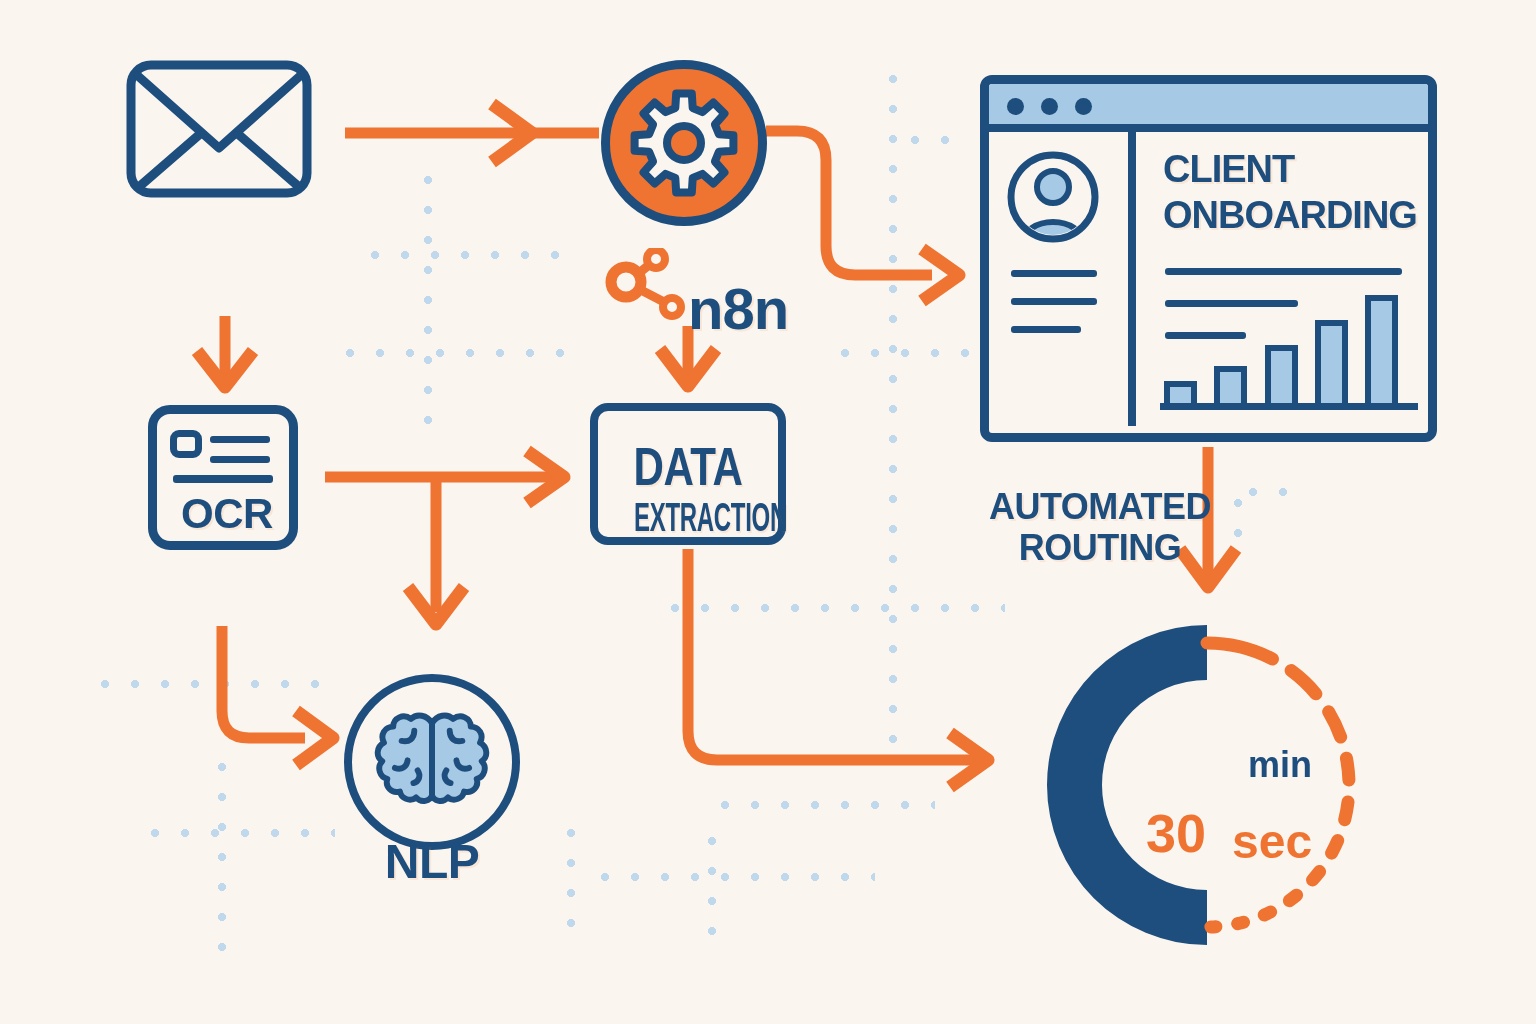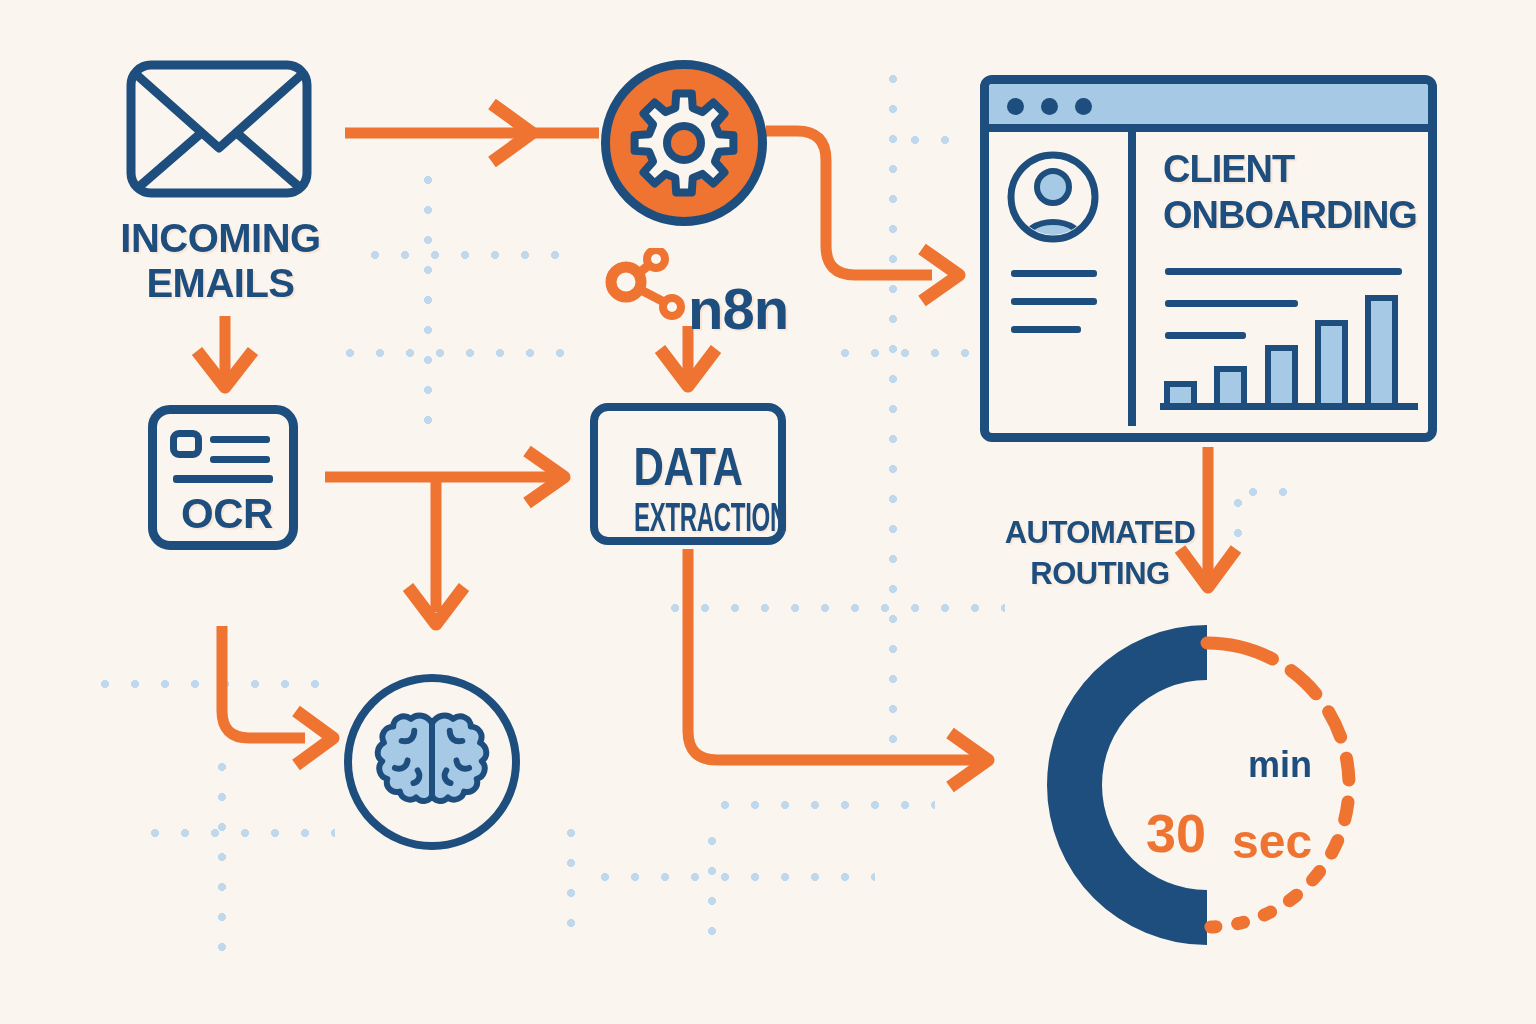--- a/index.html
+++ b/index.html
@@ -91,24 +91,20 @@
   </svg>
 
   <div class="abs envelope-wrap">
     <svg width="186" height="138" viewBox="0 0 186 138" fill="none" stroke="#1E4E7D" stroke-width="9" stroke-linejoin="round" stroke-linecap="round">
       <rect x="5" y="5" width="176" height="128" rx="20"></rect>
       <path d="M12,16 L93,88 L174,16"></path>
       <path d="M14,126 L74,74"></path>
       <path d="M172,126 L112,74"></path>
     </svg>
   </div>
-  <div class="abs lbl" style="left:98px;top:216px;width:245px;font-size:40px;line-height:45px;">
-    <div>INCOMING</div>
-    <div>EMAILS</div>
-  </div>
 
   <div class="abs circle-node gear-circle">
     <span>
       <svg width="110" height="110" viewBox="-55 -55 110 110">
         <path fill="#FAF5EE" stroke="#1E4E7D" stroke-width="8" stroke-linejoin="round" d="M34.9,-8.7 L49.4,-7.8 L49.4,7.8 L34.9,8.7 L30.9,18.5 L40.5,29.4 L29.4,40.5 L18.5,30.9 L8.7,34.9 L7.8,49.4 L-7.8,49.4 L-8.7,34.9 L-18.5,30.9 L-29.4,40.5 L-40.5,29.4 L-30.9,18.5 L-34.9,8.7 L-49.4,7.8 L-49.4,-7.8 L-34.9,-8.7 L-30.9,-18.5 L-40.5,-29.4 L-29.4,-40.5 L-18.5,-30.9 L-8.7,-34.9 L-7.8,-49.4 L7.8,-49.4 L8.7,-34.9 L18.5,-30.9 L29.4,-40.5 L40.5,-29.4 L30.9,-18.5 Z"></path>
         <circle cx="0" cy="0" r="17" fill="#EF7331" stroke="#1E4E7D" stroke-width="8"></circle>
       </svg>
     </span>
   </div>
   <span class="abs" style="left:602px;top:248px;">
@@ -143,20 +139,21 @@
           <path d="M26,77 C34,80 40,76 41,68"></path>
           <path d="M48,95 C55,93 57,86 53,80"></path>
           <path d="M106,45 C97,47 91,42 91,33"></path>
           <path d="M114,77 C106,80 100,76 99,68"></path>
           <path d="M92,95 C85,93 83,86 87,80"></path>
           <path d="M70,22 L70,110"></path>
         </g>
       </svg>
     </span>
   </div>
+  <div class="abs lbl" style="left:372px;top:834px;width:120px;font-size:48px;">NLP</div>
 
   <div class="abs data-box">
     <div class="abs lbl" style="left:0;top:24px;width:180px;font-size:54px;transform:scaleX(0.78);">DATA</div>
     <div class="abs lbl" style="left:0;top:84px;width:180px;font-size:40px;transform:scaleX(0.60);">EXTRACTION</div>
   </div>
 
   <div class="abs window">
     <div class="abs titlebar">
       <div class="abs tdot" style="left:18px;"></div>
       <div class="abs tdot" style="left:52px;"></div>
@@ -191,21 +188,21 @@
     <div class="abs bline" style="left:176px;top:248px;width:81px;height:7px;"></div>
     <div class="abs chart">
         <div class="bar" style="height: 22px;"></div>
         <div class="bar" style="height: 37px;"></div>
         <div class="bar" style="height: 58px;"></div>
         <div class="bar" style="height: 83px;"></div>
         <div class="bar" style="height: 108px;"></div>
       </div>
   </div>
 
-  <div class="abs lbl" style="left:980px;top:512px;width:240px;font-size:31px;line-height:41px;">
+  <div class="abs lbl" style="left:980px;top:486px;width:240px;font-size:36px;line-height:41px;">
     <div>AUTOMATED</div>
     <div>ROUTING</div>
   </div>
 
   <span class="abs" style="left:1040px;top:618px;">
     <svg width="340" height="340" viewBox="0 0 340 340">
       <path fill="#1E4E7D" d="M167,7 A160,160 0 0 0 167,327 L167,272 A105,105 0 0 1 167,62 Z"></path>
       <path fill="none" stroke="#EF7331" stroke-width="13" stroke-linecap="round" stroke-dasharray="68 22 34 22 28 22 22 22 18 22 14 22 11 22 9 22 7 22 6 22 5 22" d="M167,25 A142,142 0 0 1 167,309"></path>
     </svg>
   </span>

